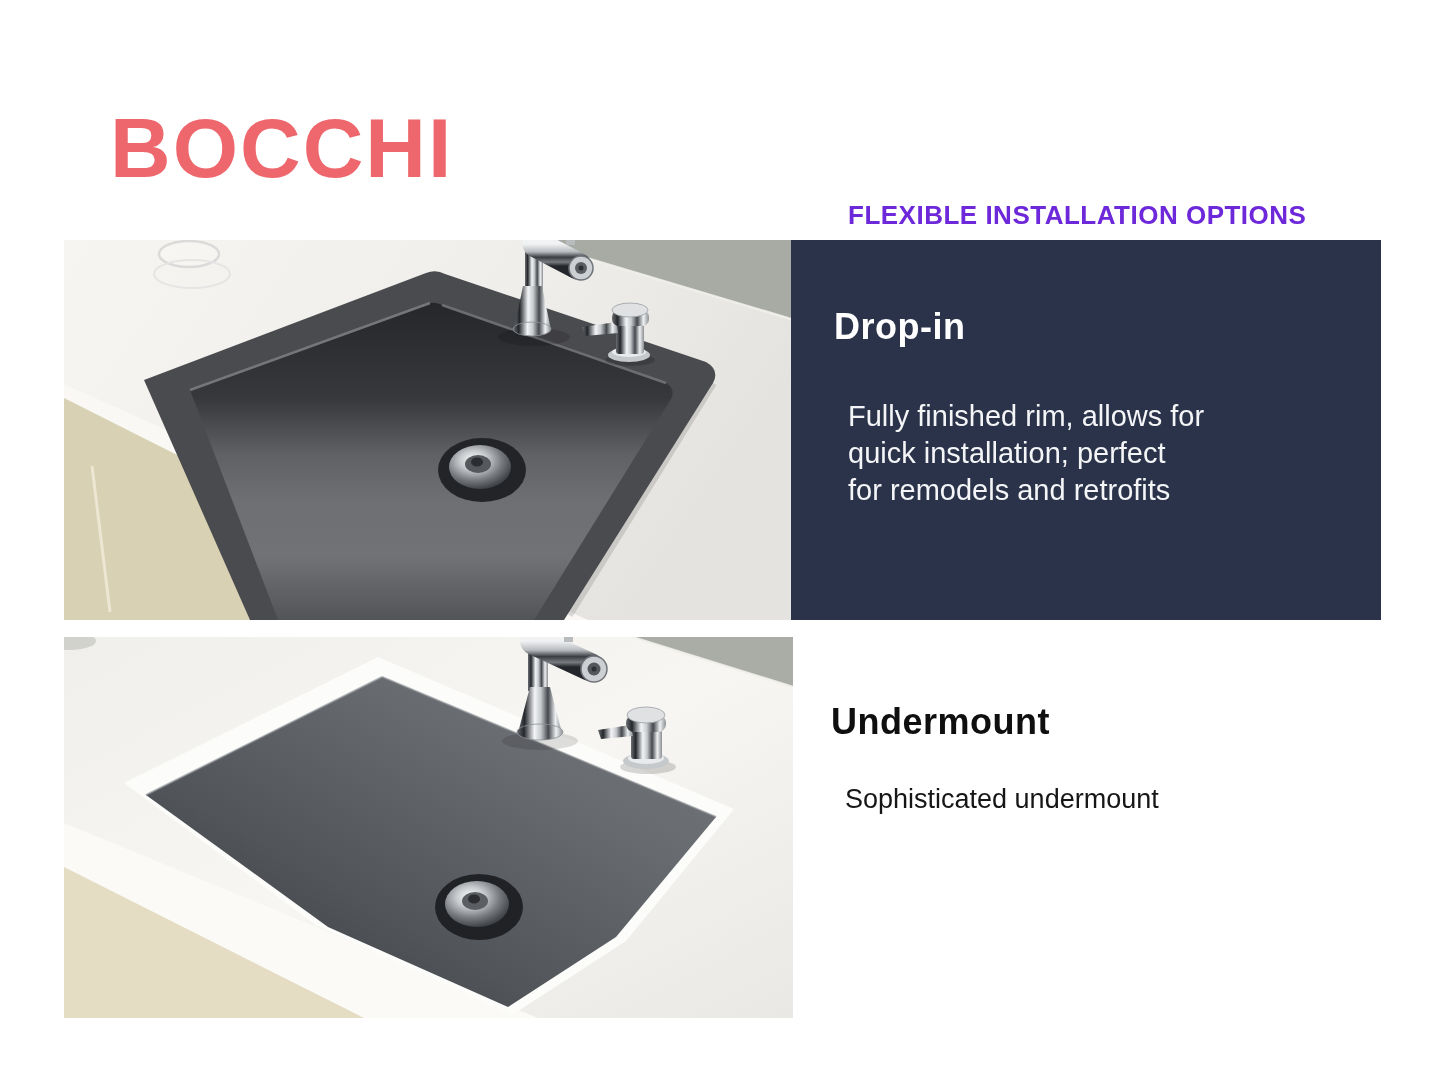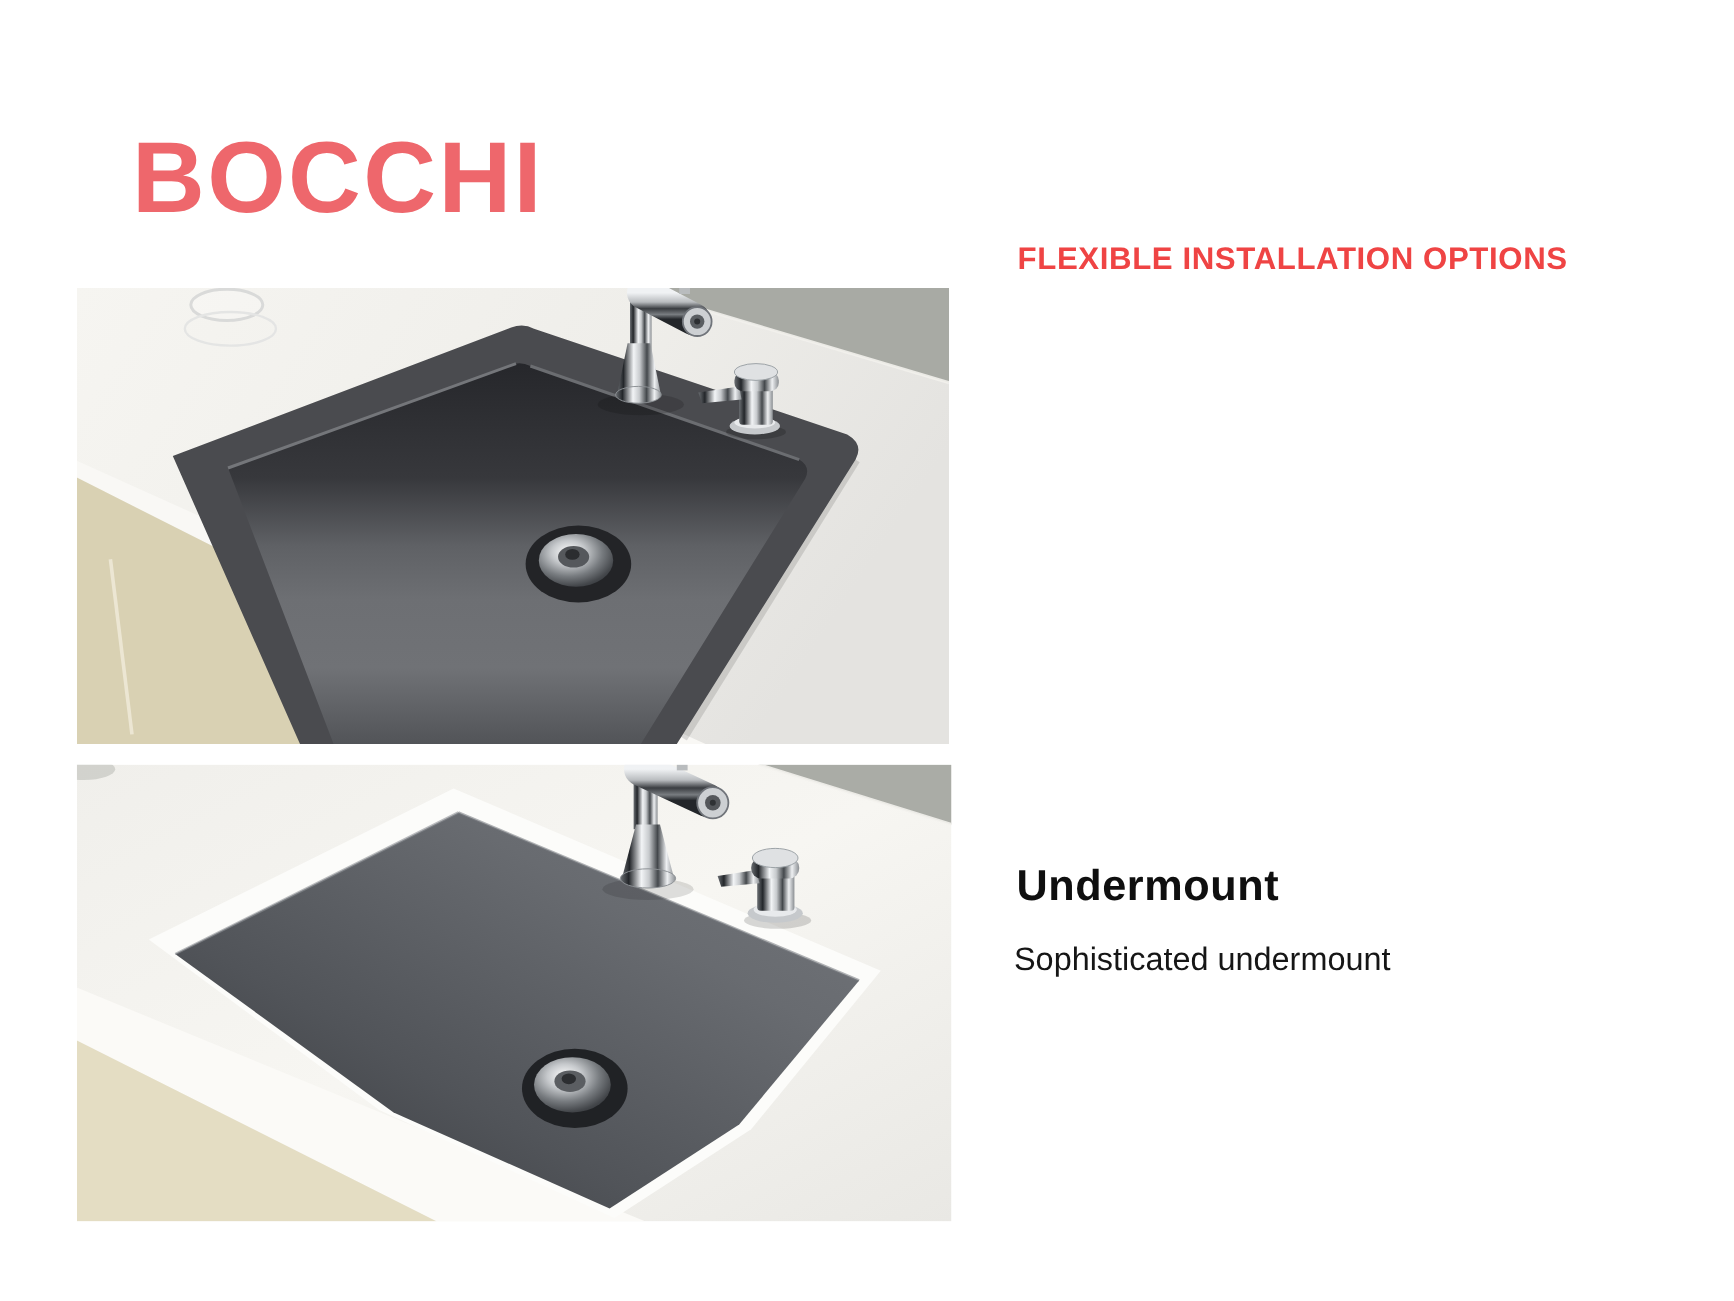--- a/index.html
+++ b/index.html
@@ -7,21 +7,21 @@
     width:1445px;height:1084px;background:#ffffff;position:relative;overflow:hidden;
     font-family:"Liberation Sans",sans-serif;
   }
   .page{position:absolute;inset:0;text-decoration:underline;}
   .logo{
     position:absolute;left:110px;top:106px;
     font-size:84px;font-weight:bold;letter-spacing:2px;color:#ee676c;line-height:1;
   }
   .tagline{
     position:absolute;left:848px;top:201px;
-    font-size:26px;font-weight:bold;letter-spacing:0.5px;color:#ef4444;line-height:1.1;
+    font-size:26px;font-weight:bold;letter-spacing:0.5px;color:#6d28d9;line-height:1.1;
   }
   .row{position:absolute;left:64px;width:1317px;}
   .row-top{top:240px;height:380px;}
   .row-bottom{top:637px;height:381px;}
   .photo{position:absolute;left:0;top:0;width:727px;height:380px;overflow:hidden;}
   .row-bottom .photo{width:729px;height:381px;}
   .photo svg{display:block;width:100%;height:100%;}
   .panel{
     position:absolute;left:727px;top:0;width:590px;height:380px;
     background:#2b334a;color:#ffffff;
@@ -29,21 +29,21 @@
   .panel h2{
     position:absolute;left:43px;top:66px;margin:0;
     font-size:36px;font-weight:bold;letter-spacing:0.5px;color:#ffffff;
   }
   .panel .desc{
     position:absolute;left:57px;top:158px;
     font-size:29px;font-weight:normal;line-height:37px;color:#f4f5f7;
   }
   .text-block{position:absolute;left:767px;top:0;width:540px;height:381px;color:#111;}
   .text-block h2{
-    position:absolute;left:0;top:64px;margin:16px;
+    position:absolute;left:0;top:64px;margin:0;
     font-size:36px;font-weight:bold;letter-spacing:0.5px;color:#0f0f0f;
   }
   .text-block .desc{
     position:absolute;left:14px;top:144px;
     font-size:27px;font-weight:normal;line-height:37px;color:#161616;
   }
 </style>
 </head>
 <body>
 
@@ -144,20 +144,28 @@
           <ellipse cx="565" cy="115" rx="21" ry="7" fill="#c6c9cc"></ellipse>
           <ellipse cx="565" cy="112" rx="17" ry="5" fill="#e8eaec"></ellipse>
           <rect x="552" y="80" width="28" height="34" rx="3" fill="url(#t-chromeV)"></rect>
           <path d="M552,82 L518,87 L521,96 L554,93 Z" fill="url(#t-chromeV)"></path>
           <rect x="548" y="70" width="37" height="16" rx="7" fill="url(#t-chromeV)"></rect>
           <ellipse cx="566" cy="70" rx="18" ry="7" fill="#dfe1e3" stroke="#9aa0a4" stroke-width="0.8"></ellipse>
         </g>
       </svg>
     </div>
 
+    <div class="panel">
+      <h2>Drop-in</h2>
+      <div class="desc">
+        <div>Fully finished rim, allows for</div>
+        <div>quick installation; perfect</div>
+        <div>for remodels and retrofits</div>
+      </div>
+    </div>
   </section>
 
   <section class="row row-bottom">
 
     <div class="photo">
       <svg viewBox="0 0 729 381" preserveAspectRatio="none">
         <defs>
           <linearGradient id="b-counter" x1="0" y1="0" x2="1" y2="1">
             <stop offset="0" stop-color="#f0efeb"></stop>
             <stop offset="0.5" stop-color="#f7f6f2"></stop>

